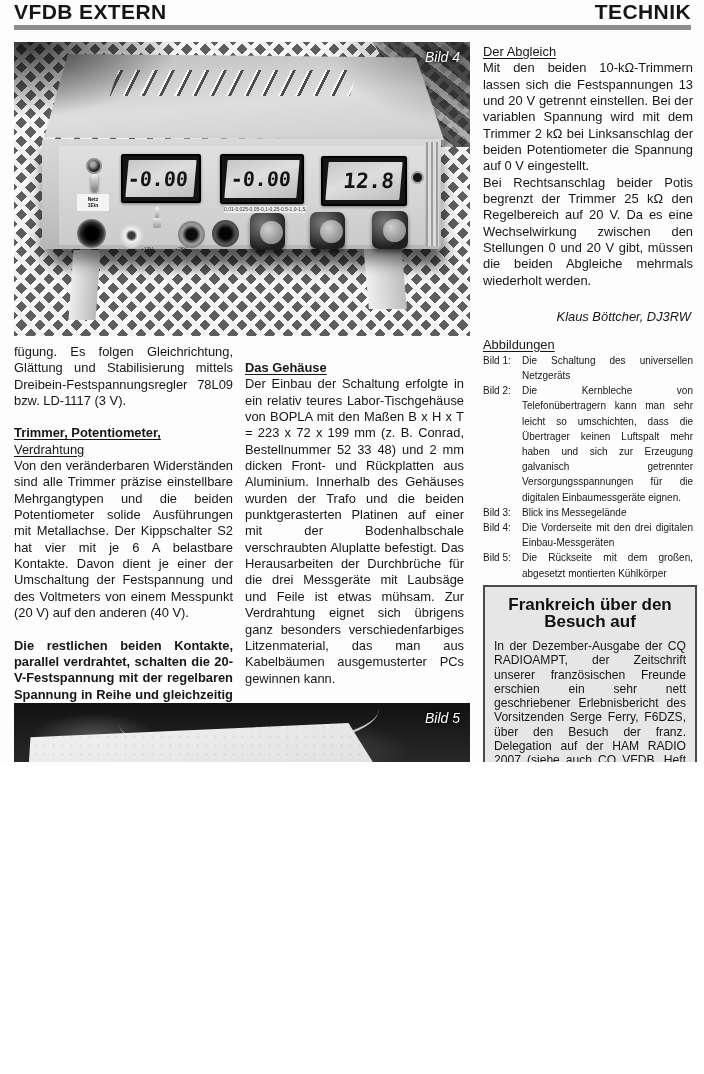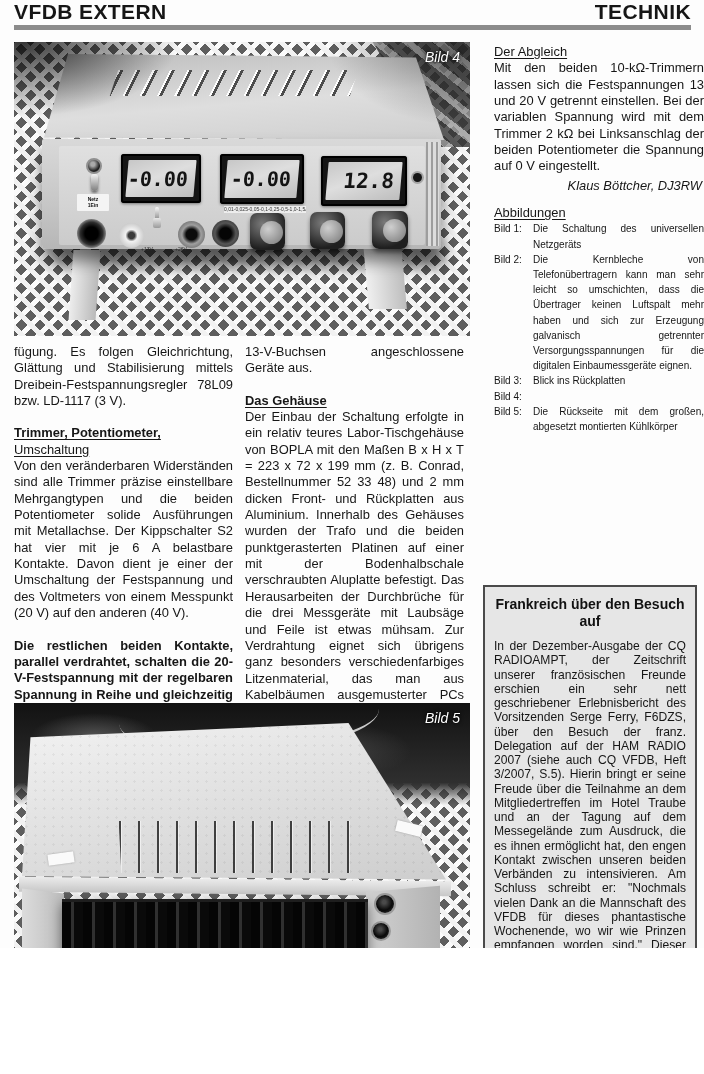--- a/index.html
+++ b/index.html
@@ -1,40 +1,40 @@
 <!DOCTYPE html>
 <html><head>
 <meta charset="utf-8">
 <style>
   html,body{margin:0;padding:0;background:#ffffff;}
-  #page{position:relative;width:704px;height:948px;background:#fdfdfd;overflow:hidden;
+  #page{position:relative;width:704px;height:762px;background:#fdfdfd;overflow:hidden;
         font-family:"Liberation Sans",sans-serif;color:#111;}
   .abs{position:absolute;}
 
   
   .hdr{top:0;font-weight:bold;font-size:21px;letter-spacing:.4px;color:#161616;}
   .hdr-left{left:14px;}
   .hdr-right{right:13px;}
   .hdr-rule{left:14px;top:25px;width:677px;height:5px;background:#8c8c8c;}
 
   
   .col{position:absolute;font-size:12.9px;line-height:16.35px;text-align:justify;color:#161616;}
   .col p{margin:0;}
   .gap{margin-top:16px !important;font-weight:bold;}
   .uhead{text-decoration:underline;text-underline-offset:2px;}
-  .sig{margin-top:3px;font-style:italic;text-align:right;padding-right:2px;}
+  .sig{margin-top:20px;font-style:italic;text-align:right;padding-right:2px;}
   .figs{margin-top:11px;}
   .figrow{display:grid;grid-template-columns:39px 1fr;font-size:10px;line-height:15.2px;}
   .figrow .flab{white-space:nowrap;}
   .jlast{text-align-last:justify;}
 
   
   .infobox{left:483px;top:585px;width:214px;box-sizing:border-box;border:2px solid #4a4a4a;
            background:#e6e6e6;padding:9px 9px 10px 9px;}
-  .infobox .btitle{font-weight:bold;font-size:14px;line-height:17px;text-align:center;color:#111;}
+  .infobox .btitle{font-weight:bold;font-size:17px;line-height:17px;text-align:center;color:#111;}
   .infobox .bbody{margin-top:9px;font-size:12.1px;line-height:14.25px;text-align:justify;color:#161616;}
 
   
   .foot-left{left:14px;top:1053px;font-size:13px;color:#222;}
   .foot-page{right:13px;top:1044px;font-size:18.5px;color:#111;}
 
   
   .photo{overflow:hidden;background-color:#5e5e5e;
      background-image:
        repeating-linear-gradient(45deg, rgba(255,255,255,0) 0 4px, #f2f2f2 4px 9px, rgba(255,255,255,0) 9px 13px),
@@ -195,65 +195,66 @@
     <div id="knob2" class="abs knob">
         <div class="cap"></div>
       </div>
     <div id="knob3" class="abs knob">
         <div class="cap"></div>
       </div>
     <div class="abs p1-vign"></div>
     <div class="ph-label">Bild 4</div>
   </div>
 
-  <div class="col" style="left:494px;top:44px;width:210px;">
+  <div class="col" style="left:483px;top:44px;width:210px;">
     <div class="uhead">Der Abgleich</div>
     <p>Mit den beiden 10-kΩ-Trimmern lassen sich die Festspannungen 13 und 20 V getrennt einstellen. Bei der variablen Spannung wird mit dem Trimmer 2 kΩ bei Linksanschlag der beiden Potentiometer die Spannung auf 0 V eingestellt.</p>
+    <p>Bei Rechtsanschlag beider Potis begrenzt der Trimmer 25 kΩ den Regelbereich auf 20 V. Da es eine Wechselwirkung zwischen den Stellungen 0 und 20 V gibt, müssen die beiden Abgleiche mehrmals wiederholt werden.</p>
     <div class="sig">Klaus Böttcher, DJ3RW</div>
     <div class="figs">
       <div class="uhead">Abbildungen</div>
       <div class="figrow">
         <span class="flab">Bild 1:</span>
         <span>Die Schaltung des universellen Netzgeräts</span>
       </div>
       <div class="figrow">
         <span class="flab">Bild 2:</span>
         <span>Die Kernbleche von Telefonübertragern kann man sehr leicht so umschichten, dass die Übertrager keinen Luftspalt mehr haben und sich zur Erzeugung galvanisch getrennter Versorgungsspannungen für die digitalen Einbaumessgeräte eignen.</span>
       </div>
       <div class="figrow">
         <span class="flab">Bild 3:</span>
-        <span>Blick ins Rückplatten</span>
+        <span>Blick ins Messegelände</span>
       </div>
       <div class="figrow">
         <span class="flab">Bild 4:</span>
+        <span>Die Vorderseite mit den drei digitalen Einbau-Messgeräten</span>
       </div>
       <div class="figrow">
         <span class="flab">Bild 5:</span>
         <span>Die Rückseite mit dem großen, abgesetzt montierten Kühlkörper</span>
       </div>
     </div>
   </div>
 
   <div class="abs infobox">
     <div class="btitle">
       <div>Frankreich über den Besuch auf</div>
     </div>
     <div class="bbody">In der Dezember-Ausgabe der CQ RADIOAMPT, der Zeitschrift unserer französischen Freunde erschien ein sehr nett geschriebener Erlebnisbericht des Vorsitzenden Serge Ferry, F6DZS, über den Besuch der franz. Delegation auf der HAM RADIO 2007 (siehe auch CQ VFDB, Heft 3/2007, S.5). Hierin bringt er seine Freude über die Teilnahme an dem Mitgliedertreffen im Hotel Traube und an der Tagung auf dem Messegelände zum Ausdruck, die es ihnen ermöglicht hat, den engen Kontakt zwischen unseren beiden Verbänden zu intensivieren. Am Schluss schreibt er: "Nochmals vielen Dank an die Mannschaft des VFDB für dieses phantastische Wochenende, wo wir wie Prinzen empfangen worden sind." Dieser Bericht hat Gerhard Hoyer, DJ1GE, veranlasst, sich bei F6DZS für seinen ufb Bericht brieflich zu bedanken, mit der Anrede: "Lieber Prinz Serge" und die Hoffnung verband, ihn auch 2008 im "principauté (=Fürstentum) Friedrichshafen wiederzusehen.</div>
   </div>
 
   <div class="col" style="left:14px;top:344px;width:219px;">
     <p>fügung. Es folgen Gleichrichtung, Glättung und Stabilisierung mittels Dreibein-Festspannungsregler 78L09 bzw. LD-1117 (3 V).</p>
     <div class="uhead gap">Trimmer, Potentiometer,</div>
-    <div class="uhead">Umschaltung</div>
+    <div class="uhead">Verdrahtung</div>
     <p>Von den veränderbaren Widerständen sind alle Trimmer präzise einstellbare Mehrgangtypen und die beiden Potentiometer solide Ausführungen mit Metallachse. Der Kippschalter S2 hat vier mit je 6 A belastbare Kontakte. Davon dient je einer der Umschaltung der Festspannung und des Voltmeters von einem Messpunkt (20 V) auf den anderen (40 V).</p>
     <p class="gap jlast">Die restlichen beiden Kontakte, parallel verdrahtet, schalten die 20-V-Festspannung mit der regelbaren Spannung in Reihe und gleichzeitig an den</p>
   </div>
 
   <div class="col" style="left:245px;top:344px;width:219px;">
-    <p>13-V-Buchsen angeschlossene Geräte aus.</p>
     <div class="uhead gap">Das Gehäuse</div>
     <p>Der Einbau der Schaltung erfolgte in ein relativ teures Labor-Tischgehäuse von BOPLA mit den Maßen B x H x T = 223 x 72 x 199 mm (z. B. Conrad, Bestellnummer 52 33 48) und 2 mm dicken Front- und Rückplatten aus Aluminium. Innerhalb des Gehäuses wurden der Trafo und die beiden punktgerasterten Platinen auf einer mit der Bodenhalbschale verschraubten Aluplatte befestigt. Das Herausarbeiten der Durchbrüche für die drei Messgeräte mit Laubsäge und Feile ist etwas mühsam. Zur Verdrahtung eignet sich übrigens ganz besonders verschiedenfarbiges Litzenmaterial, das man aus Kabelbäumen ausgemusterter PCs gewinnen kann.</p>
   </div>
 
   <div id="photo2" class="abs photo">
     <div class="abs p2-dark"></div>
     <div class="abs p2-cable"></div>
     <div class="abs p2-top">
       <div class="abs p2-vents"></div>
     </div>

